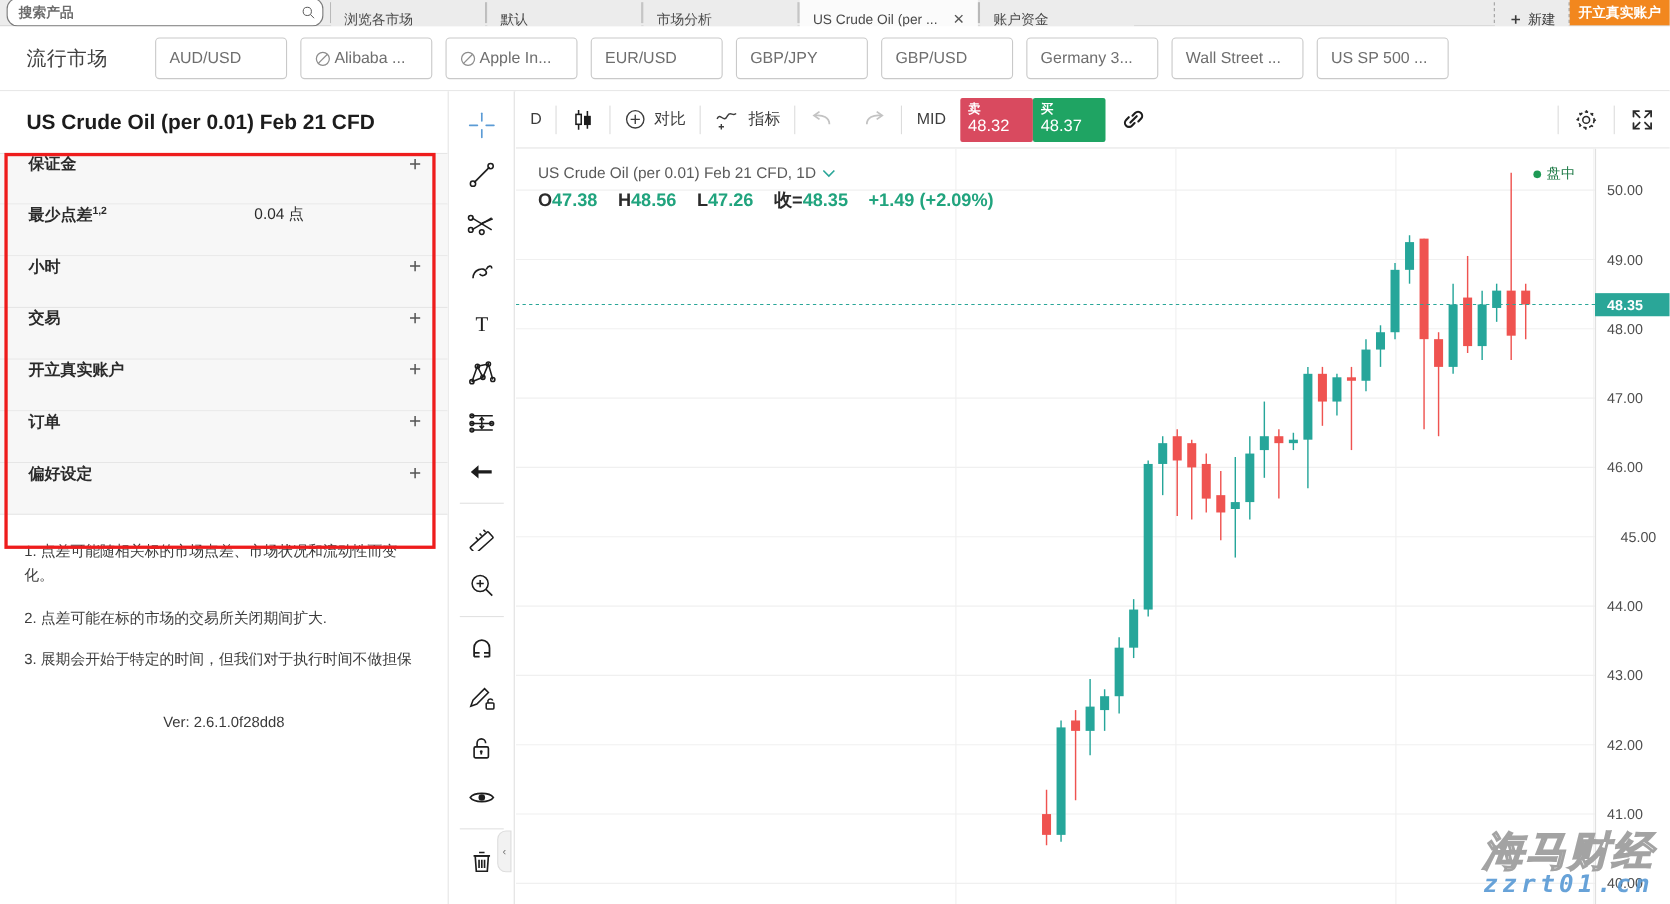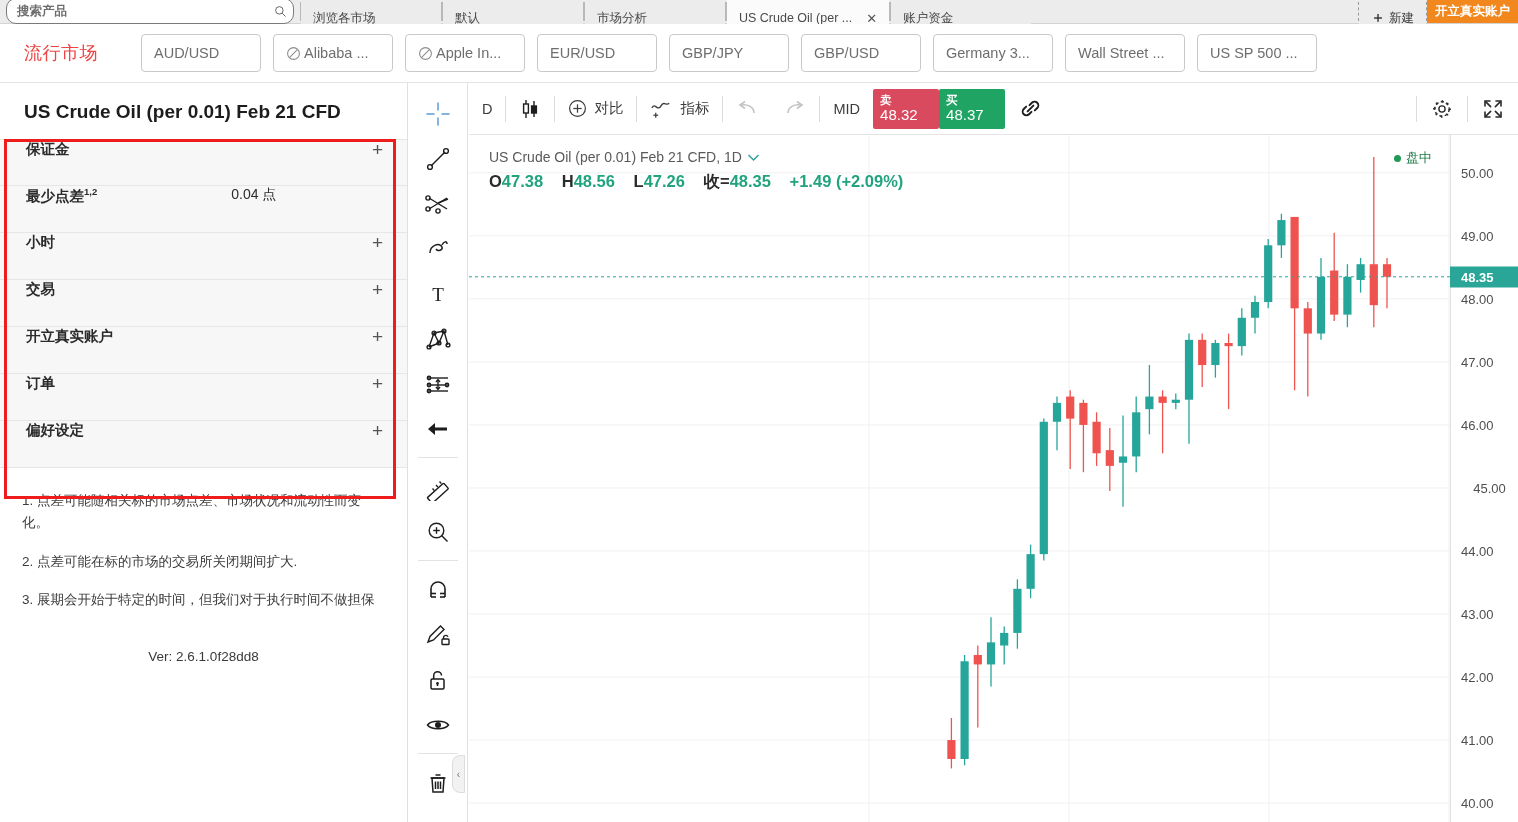--- a/index.html
+++ b/index.html
@@ -44,21 +44,21 @@
   }
   .spacer { flex: 1; }
 
   
   .chiprow {
     position: absolute; top: 24px; left: 0; width: 1518px; height: 59px;
     background: #fff; display: flex; align-items: center;
     border-bottom: 1px solid #e3e3e3;
   }
   .chiprow .pl-title {
-    font-size: 18px; color: #ef4444; padding-left: 24px; white-space: nowrap;
+    font-size: 18px; color: #404040; padding-left: 24px; white-space: nowrap;
     letter-spacing: .5px;
   }
   .chips { display: flex; align-items: center; gap: 12px; margin-left: 43px; }
   .chip {
     min-width: 120px; height: 38px; border: 1px solid #c9c9c9; border-radius: 4px;
     background: #fff; display: flex; align-items: center; justify-content: flex-start;
     padding: 0 12px; font-size: 14.5px; color: #6e6e6e; white-space: nowrap;
   }
   .chip .banicon { margin-right: 3px; flex: 0 0 auto; }
 
@@ -697,15 +697,19 @@
           <div class="ptick" style="top: 289.927px;">46.00</div>
           <div class="ptick" style="top: 352.954px; text-align: center;">45.00</div>
           <div class="ptick" style="top: 415.982px;">44.00</div>
           <div class="ptick" style="top: 479.009px;">43.00</div>
           <div class="ptick" style="top: 542.037px;">42.00</div>
           <div class="ptick" style="top: 605.064px;">41.00</div>
           <div class="ptick" style="top: 668.092px;">40.00</div>
           <div class="ptick cur" style="top: 141.812px;">48.35</div>
         </div>
 
+      <div class="watermark">
+        <div class="wm1">海马财经</div>
+        <div class="wm2">zzrt01.cn</div>
+      </div>
     </div>
   </div>
 </div>
 
 </body></html>

